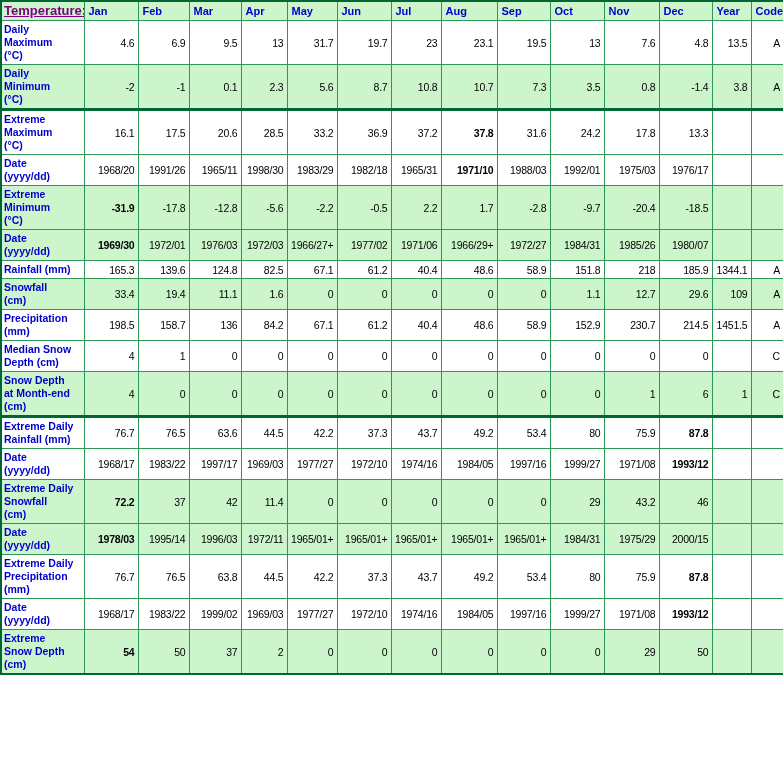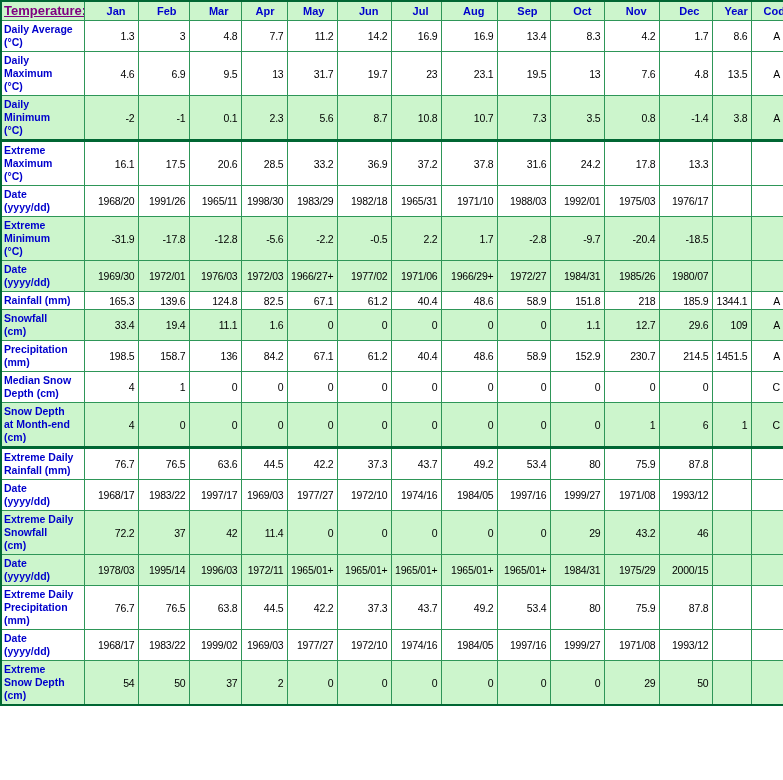--- a/index.html
+++ b/index.html
@@ -24,34 +24,34 @@
     color:#000;
     vertical-align:middle;
     white-space:nowrap;
     overflow:hidden;
   }
   td.v{
     text-align:right;
     padding:2px 3px 2px 1px;
     letter-spacing:-0.2px;
   }
-  td.b{font-weight:normal;}
+  td.b{font-weight:bold;}
   td.lbl{
     color:var(--blue);
     font-weight:bold;
     white-space:pre;
     line-height:13px;
     padding:2px 1px 2px 2px;
   }
   td.mon{
     color:var(--blue);
     font-weight:bold;
-    text-align:right;
+    text-align:left;
     font-size:11px;
-    padding:3px 12px;
+    padding:3px 4px;
   }
   tr.g td{background:var(--green-bg);}
   tr.hdrrow td{background:var(--green-bg);}
   tr.secstart td{border-top:3px solid var(--thick);}
   td.seccell{
     background:var(--green-bg);
     padding:1px 2px;
     border-top:3px solid var(--thick);
     border-bottom:2px solid var(--thick);
   }
@@ -98,38 +98,20 @@
           <td class="mon">Jul</td>
           <td class="mon">Aug</td>
           <td class="mon">Sep</td>
           <td class="mon">Oct</td>
           <td class="mon">Nov</td>
           <td class="mon">Dec</td>
           <td class="mon">Year</td>
           <td class="mon">Code</td>
         </tr>
         <tr>
-          <td class="lbl">Daily Average
-(°C)</td>
-          <td class="v">1.3</td>
-          <td class="v">3</td>
-          <td class="v">4.8</td>
-          <td class="v">7.7</td>
-          <td class="v">11.2</td>
-          <td class="v">14.2</td>
-          <td class="v">16.9</td>
-          <td class="v">16.9</td>
-          <td class="v">13.4</td>
-          <td class="v">8.3</td>
-          <td class="v">4.2</td>
-          <td class="v">1.7</td>
-          <td class="v">8.6</td>
-          <td class="v">A</td>
-        </tr>
-        <tr>
           <td class="lbl">Daily
 Maximum
 (°C)</td>
           <td class="v">4.6</td>
           <td class="v">6.9</td>
           <td class="v">9.5</td>
           <td class="v">13</td>
           <td class="v">31.7</td>
           <td class="v">19.7</td>
           <td class="v">23</td>

